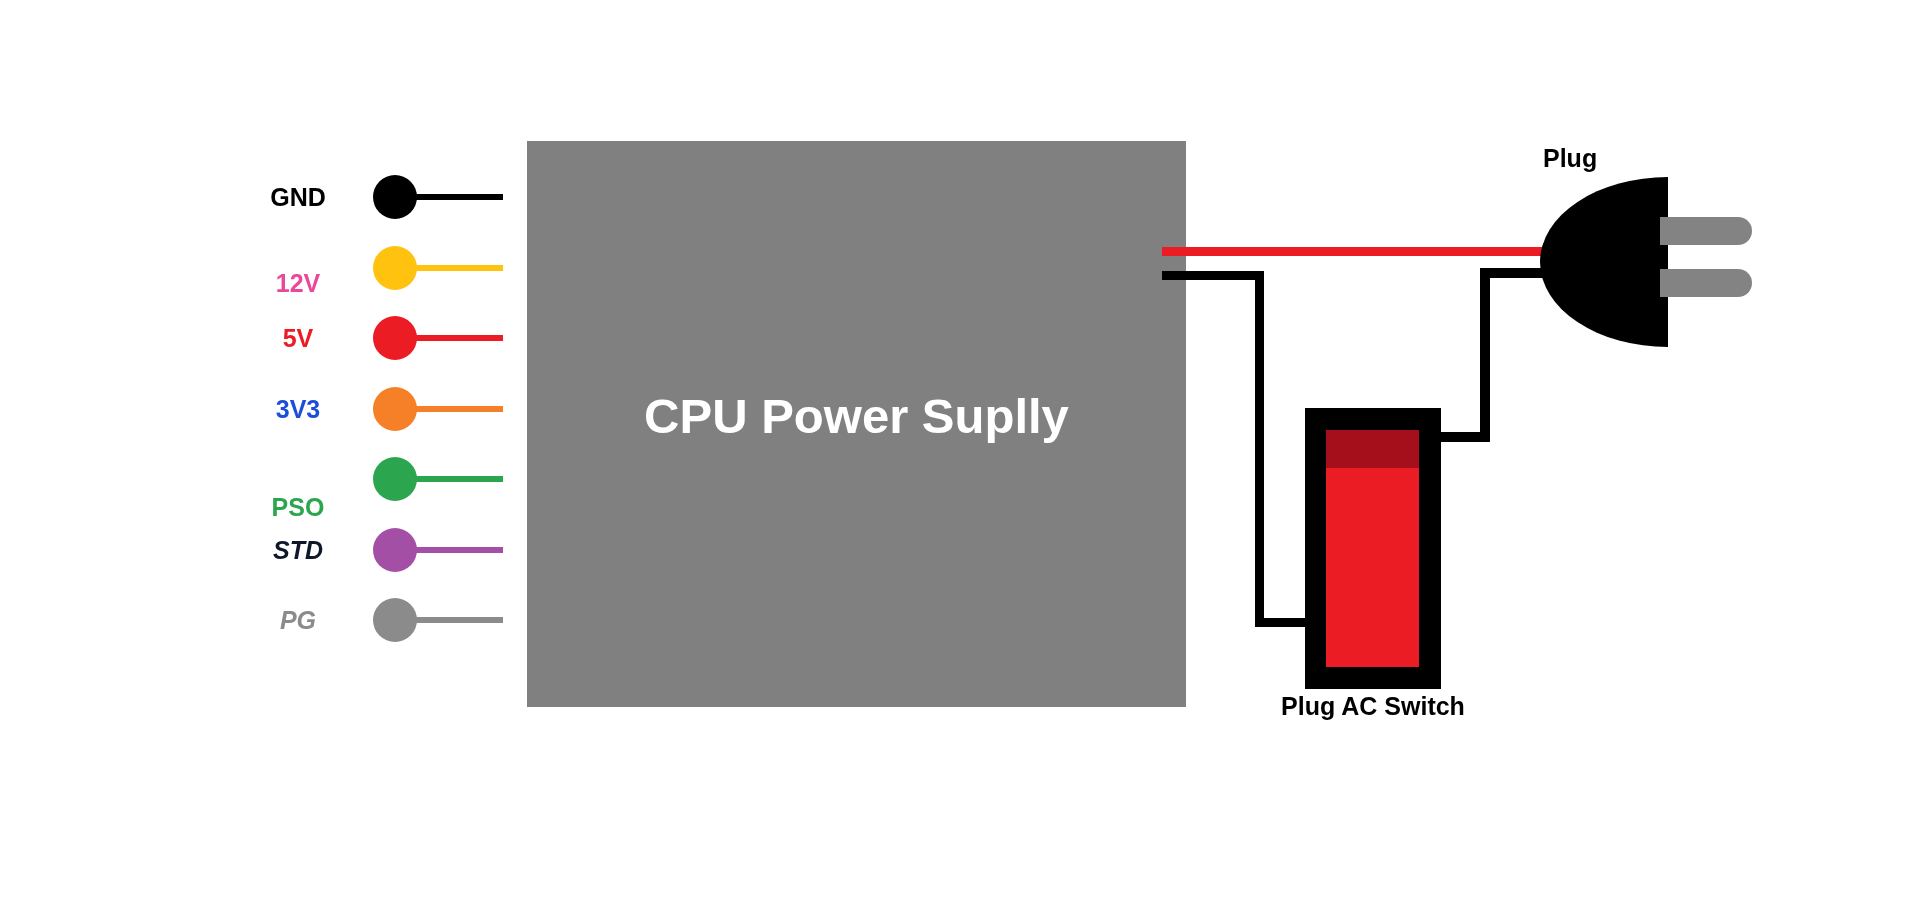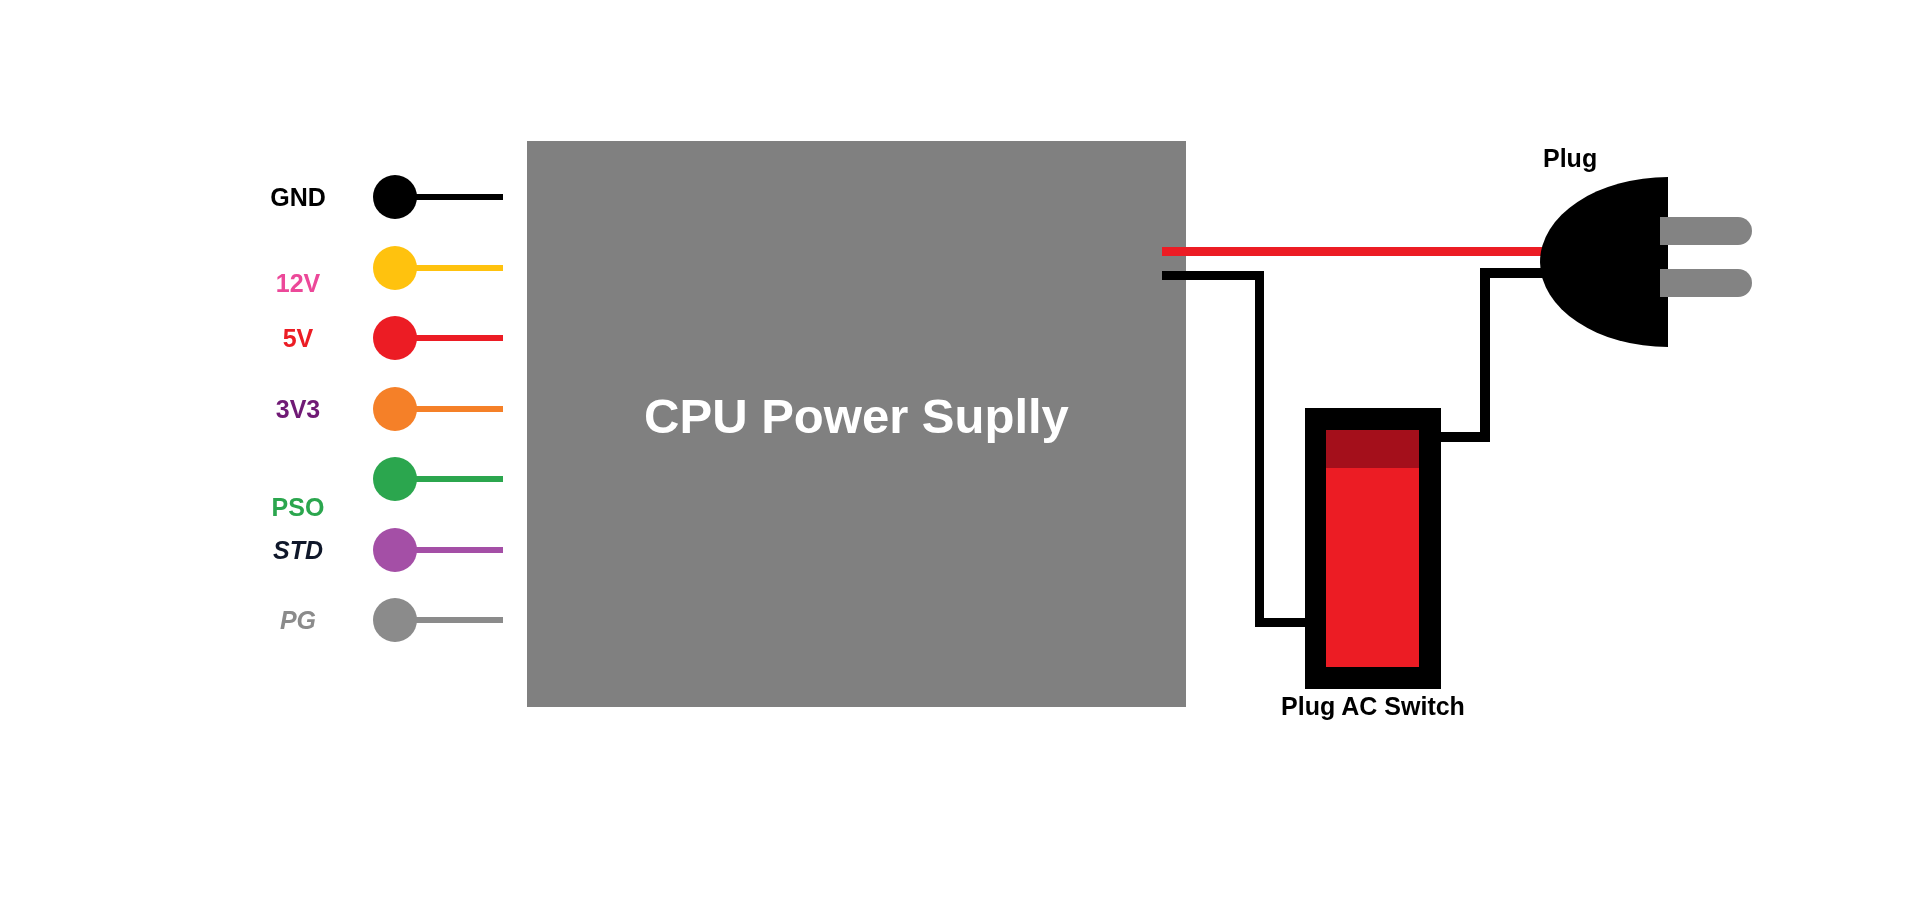--- a/index.html
+++ b/index.html
@@ -135,21 +135,21 @@
   <div id="pins">
       <div class="pin-label" style="top: 182px; color: rgb(0, 0, 0);">GND</div>
       <div class="pin-circle" style="left: 373px; top: 175px; background-color: rgb(0, 0, 0);"></div>
       <div class="pin-wire" style="left: 410px; width: 93px; top: 194px; background-color: rgb(0, 0, 0);"></div>
       <div class="pin-label" style="top: 268px; color: #ec4899;">12V</div>
       <div class="pin-circle" style="left: 373px; top: 246px; background-color: rgb(255, 194, 14);"></div>
       <div class="pin-wire" style="left: 410px; width: 93px; top: 265px; background-color: rgb(255, 194, 14);"></div>
       <div class="pin-label" style="top: 323px; color: rgb(236, 28, 36);">5V</div>
       <div class="pin-circle" style="left: 373px; top: 316px; background-color: rgb(236, 28, 36);"></div>
       <div class="pin-wire" style="left: 410px; width: 93px; top: 335px; background-color: rgb(236, 28, 36);"></div>
-      <div class="pin-label" style="top: 394px; color: #701a75;">3V3</div>
+      <div class="pin-label" style="top: 394px; color: #1d4ed8;">3V3</div>
       <div class="pin-circle" style="left: 373px; top: 387px; background-color: rgb(245, 128, 40);"></div>
       <div class="pin-wire" style="left: 410px; width: 93px; top: 406px; background-color: rgb(245, 128, 40);"></div>
       <div class="pin-label" style="top: 492px; color: rgb(43, 166, 78);">PSO</div>
       <div class="pin-circle" style="left: 373px; top: 457px; background-color: rgb(43, 166, 78);"></div>
       <div class="pin-wire" style="left: 410px; width: 93px; top: 476px; background-color: rgb(43, 166, 78);"></div>
       <div class="pin-label" style="top: 535px; color: #0f172a; font-style: italic;">STD</div>
       <div class="pin-circle" style="left: 373px; top: 528px; background-color: rgb(164, 79, 166);"></div>
       <div class="pin-wire" style="left: 410px; width: 93px; top: 547px; background-color: rgb(164, 79, 166);"></div>
       <div class="pin-label" style="top: 605px; color: rgb(139, 139, 139); font-style: italic;">PG</div>
       <div class="pin-circle" style="left: 373px; top: 598px; background-color: rgb(139, 139, 139);"></div>

